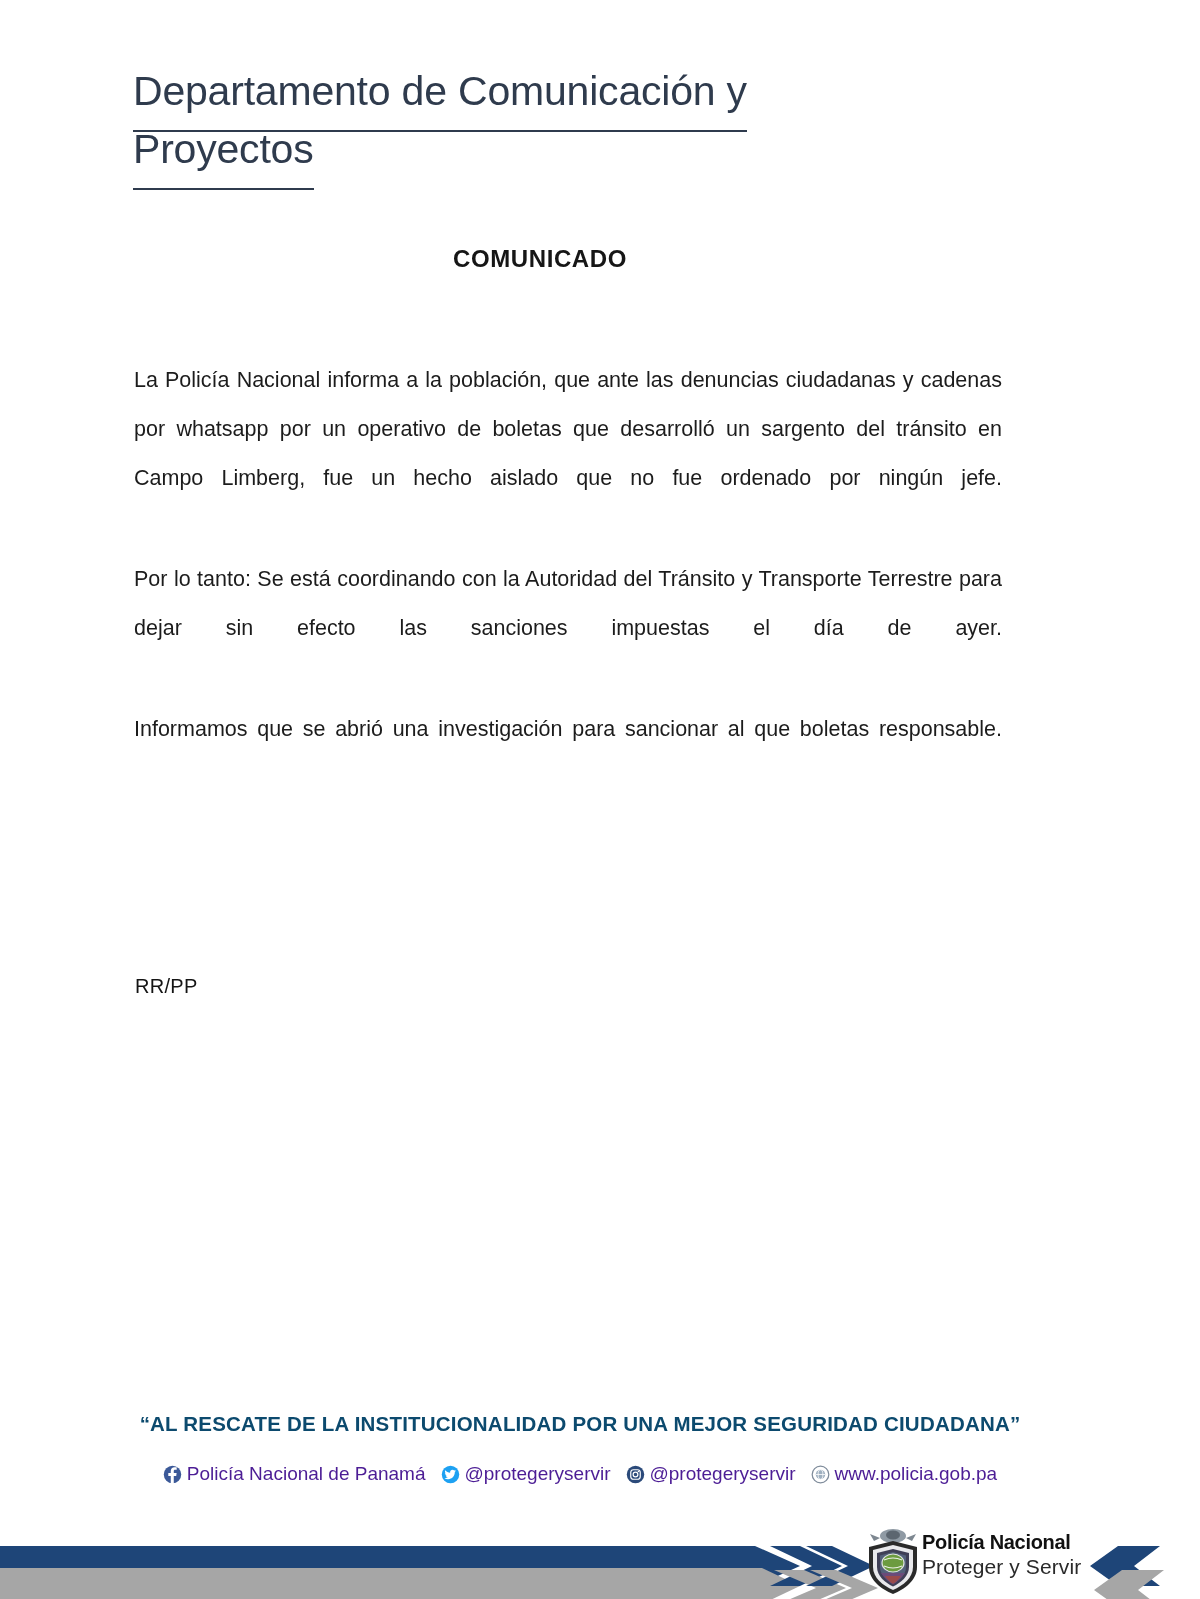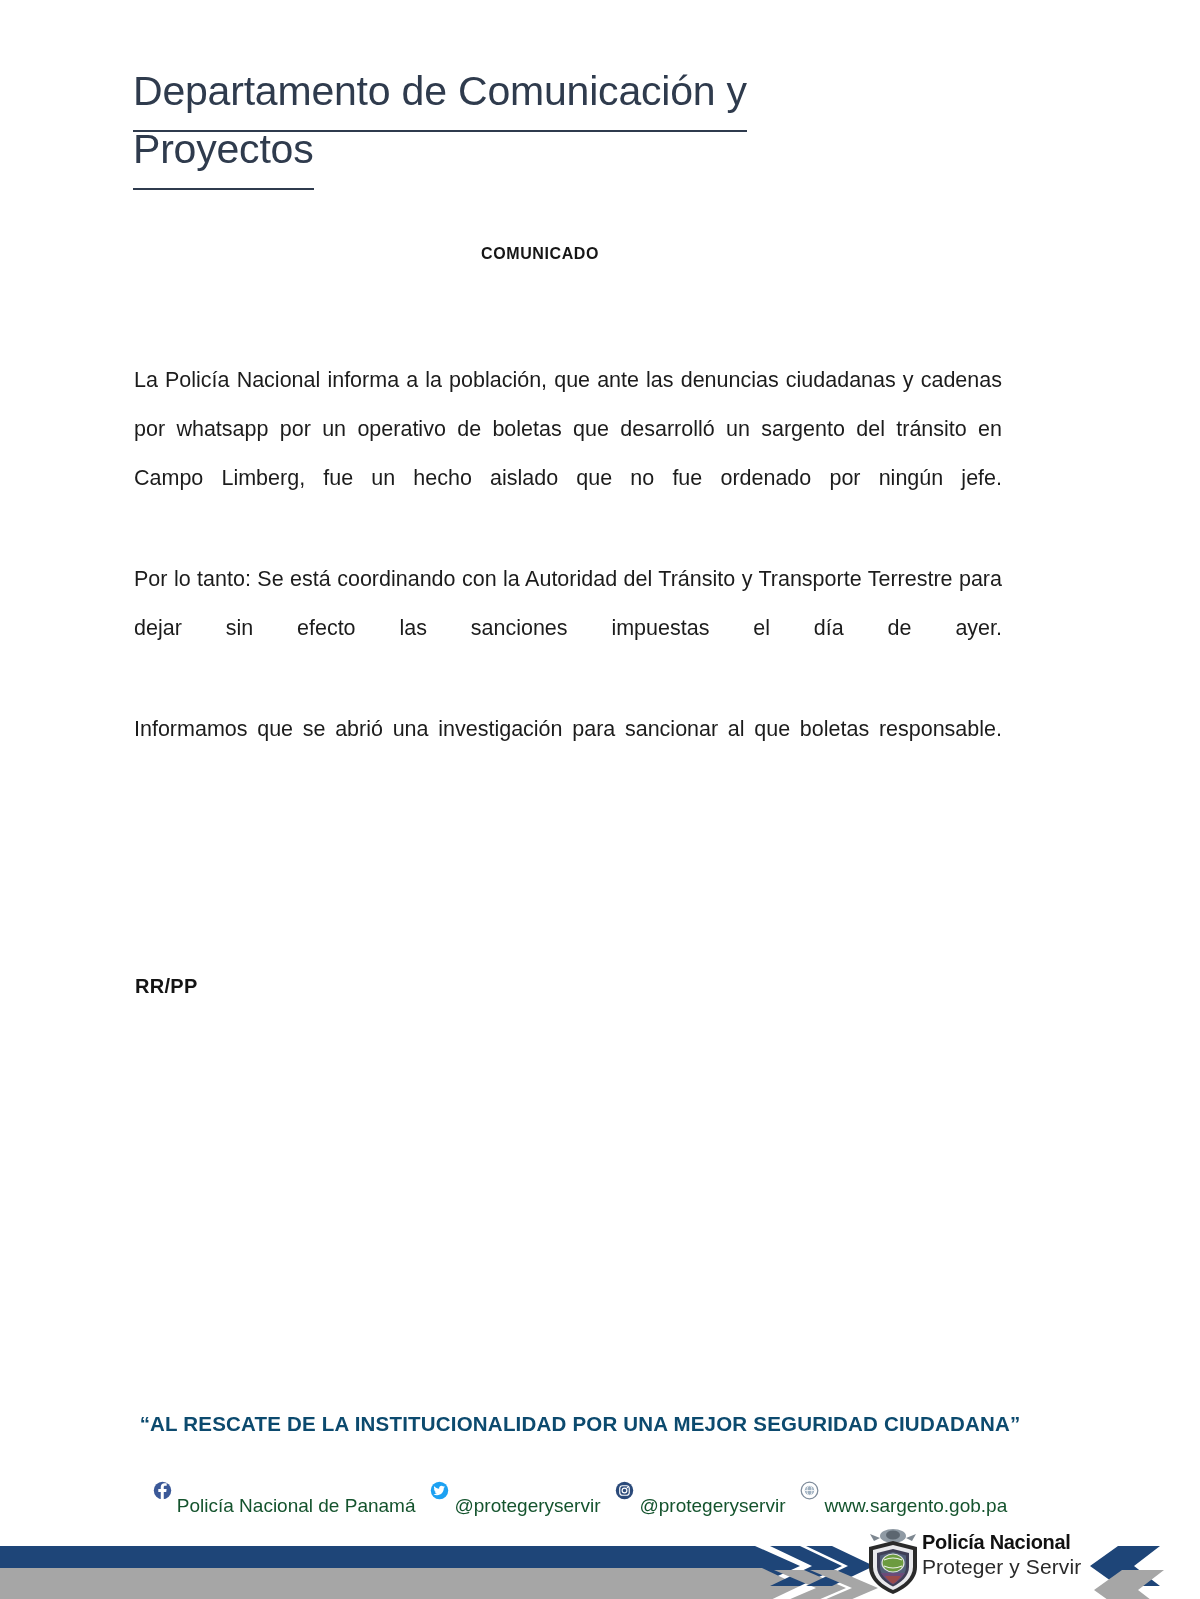--- a/index.html
+++ b/index.html
@@ -38,21 +38,21 @@
     -webkit-box-decoration-break: clone;
   }
 
   
   .comunicado {
     position: absolute;
     left: 0;
     top: 245px;
     width: 1080px;
     text-align: center;
-    font-size: 16px;
+    font-size: 24px;
     font-weight: bold;
     color: #161616;
     letter-spacing: 0.6px;
   }
 
   
   .body-block {
     position: absolute;
     left: 134px;
     top: 356px;
@@ -71,21 +71,21 @@
     display: inline-block;
     width: 100%;
   }
 
   
   .signature {
     position: absolute;
     left: 135px;
     top: 975px;
     font-size: 20px;
-    font-weight: bold;
+    font-weight: normal;
     color: #141414;
     letter-spacing: 0.3px;
   }
 
   
   .footer {
     position: absolute;
     left: 0;
     top: 1400px;
     width: 1200px;
@@ -115,22 +115,21 @@
     font-size: 19px;
     color: #3b3b3b;
   }
   .social-item {
     display: inline-flex;
     align-items: center;
     gap: 5px;
     white-space: nowrap;
   }
   .social-item .glabel {
-    color: #14532d;
-    margin-top: 32px;
+    color: #4c1d95;
   }
   .ic {
     width: 19px;
     height: 19px;
     flex: 0 0 19px;
     display: inline-block;
   }
 
   
   .banner {
@@ -226,21 +225,21 @@
 
       <span class="social-item">
         <span class="ic">
           <svg width="19" height="19" viewBox="0 0 24 24">
             <circle cx="12" cy="12" r="10.5" fill="#ffffff" stroke="#7f8c9b" stroke-width="1.6"></circle>
             <circle cx="12" cy="12" r="6" fill="#9fb0c0"></circle>
             <ellipse cx="12" cy="12" rx="3" ry="6" fill="none" stroke="#ffffff" stroke-width="1"></ellipse>
             <line x1="6" y1="12" x2="18" y2="12" stroke="#ffffff" stroke-width="1"></line>
           </svg>
         </span>
-        <span class="glabel">www.sargento.gob.pa</span>
+        <span class="glabel">www.policia.gob.pa</span>
       </span>
 
     </div>
 
     <div class="banner">
       <svg width="1200" height="75" viewBox="0 0 1200 75">
 
         <polygon points="0,22 755,22 800,42 755,62 0,62" fill="#1e4578"></polygon>
         <polygon points="0,44 762,44 800,62 762,80 0,80" fill="#a6a6a6"></polygon>
 

